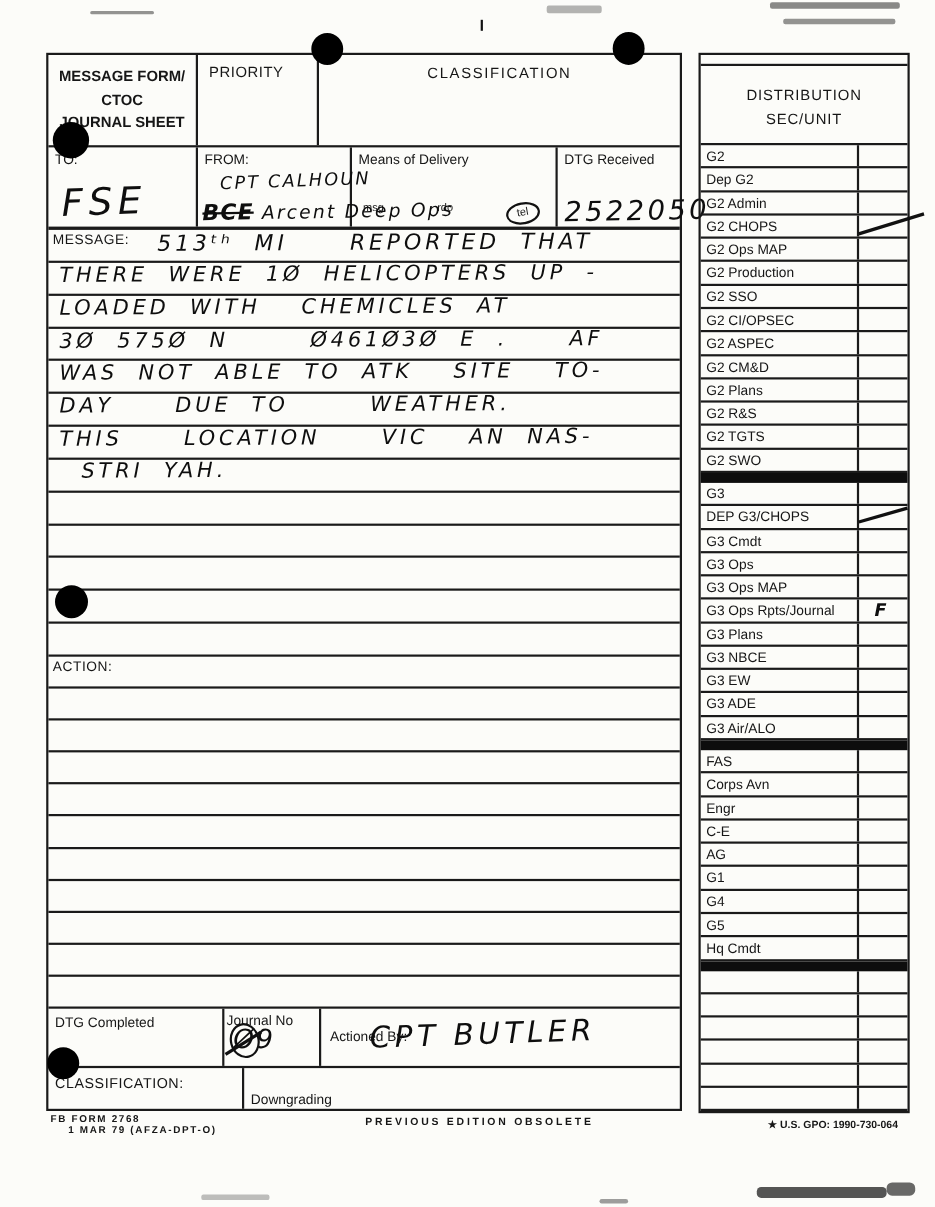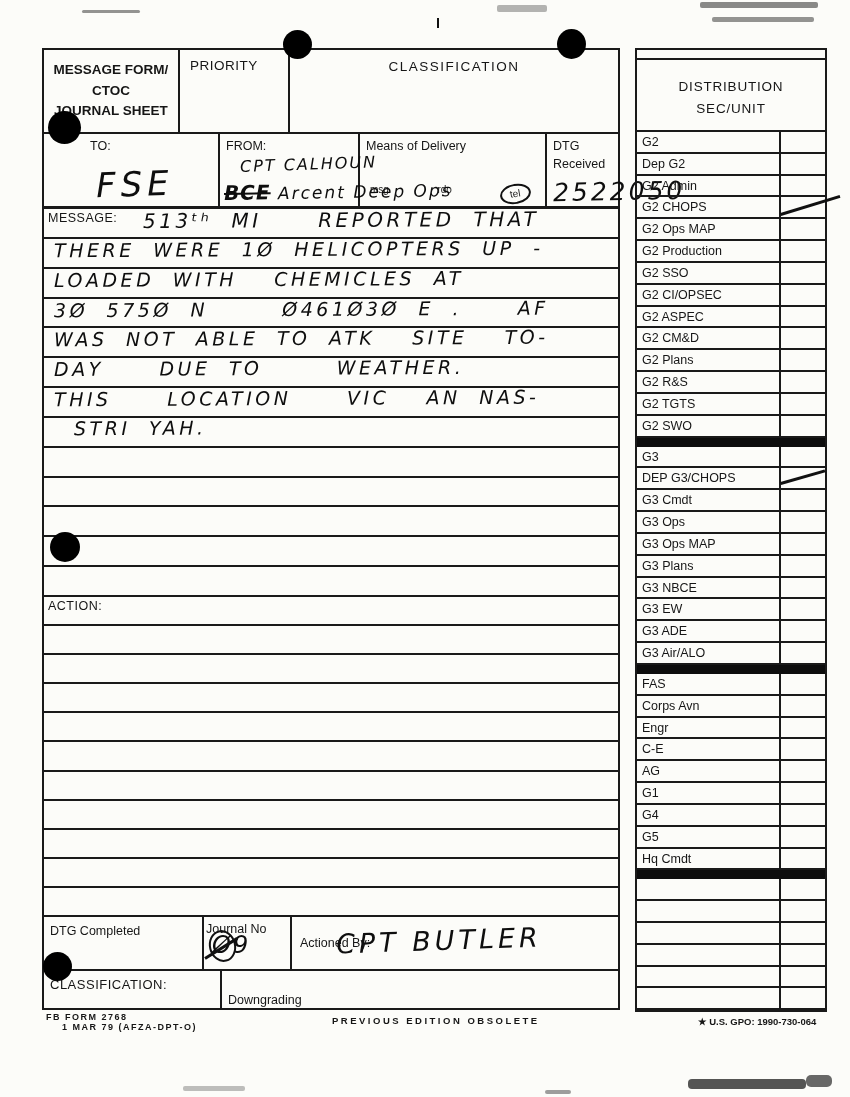--- a/index.html
+++ b/index.html
@@ -23,21 +23,21 @@
   .hdr-title{
     width:136px;border-right:2.5px solid #1a1a1a;box-sizing:border-box;
     display:flex;align-items:center;justify-content:center;text-align:center;
     font-weight:bold;font-size:13.5px;line-height:1.55;white-space:pre-line;
   }
   .hdr-priority{width:110px;border-right:2.5px solid #1a1a1a;box-sizing:border-box;
     padding:8px 0 0 10px;font-size:13.5px;letter-spacing:.5px;}
   .hdr-class{flex:1;text-align:center;padding-top:9px;font-size:13.5px;letter-spacing:1.5px;}
   .row2{flex:0 0 70px;display:flex;border-bottom:3px solid #1a1a1a;}
   .row2 > div{box-sizing:border-box;position:relative;}
-  .to-cell{width:136px;border-right:2.5px solid #1a1a1a;padding:2px 6px;margin-left:40px;}
+  .to-cell{width:136px;border-right:2.5px solid #1a1a1a;padding:2px 6px;}
   .from-cell{width:140px;border-right:2.5px solid #1a1a1a;padding:2px 6px;z-index:3;}
   .means-cell{width:187px;border-right:2.5px solid #1a1a1a;padding:2px 6px;}
   .dtg-cell{flex:1;padding:2px 6px;}
   .small-label{font-size:12.5px;}
   .to-value{position:absolute;left:12px;bottom:2px;font-size:34px;letter-spacing:5px;transform:rotate(-2deg);}
   .from-name{display:block;margin:1px 0 0 14px;font-size:16px;white-space:nowrap;transform:rotate(-2deg);}
   .from-org{display:block;margin:6px 0 0 -2px;font-size:17px;white-space:nowrap;transform:rotate(-1deg);}
   .from-strike{text-decoration:line-through;font-weight:bold;font-size:20px;letter-spacing:1px;}
   .means-opts{position:absolute;left:10px;right:14px;bottom:6px;display:flex;justify-content:space-between;font-size:10px;}
   .means-opt{position:relative;}
@@ -283,20 +283,26 @@
         </div>
         <div class="dist-row">
           <div class="dist-lbl">G3  Ops</div>
           <div class="dist-mark"></div>
         </div>
         <div class="dist-row">
           <div class="dist-lbl">G3  Ops  MAP</div>
           <div class="dist-mark"></div>
         </div>
         <div class="dist-row">
+          <div class="dist-lbl">G3 Ops Rpts/Journal</div>
+          <div class="dist-mark">
+            <span class="fmark hand">F</span>
+          </div>
+        </div>
+        <div class="dist-row">
           <div class="dist-lbl">G3  Plans</div>
           <div class="dist-mark"></div>
         </div>
         <div class="dist-row">
           <div class="dist-lbl">G3  NBCE</div>
           <div class="dist-mark"></div>
         </div>
         <div class="dist-row">
           <div class="dist-lbl">G3  EW</div>
           <div class="dist-mark"></div>

